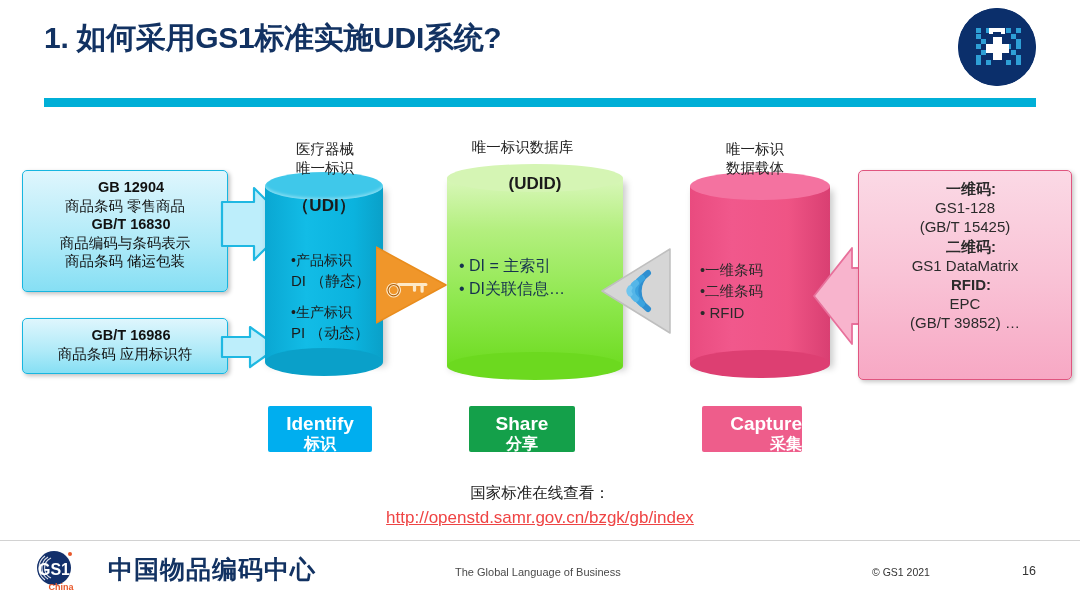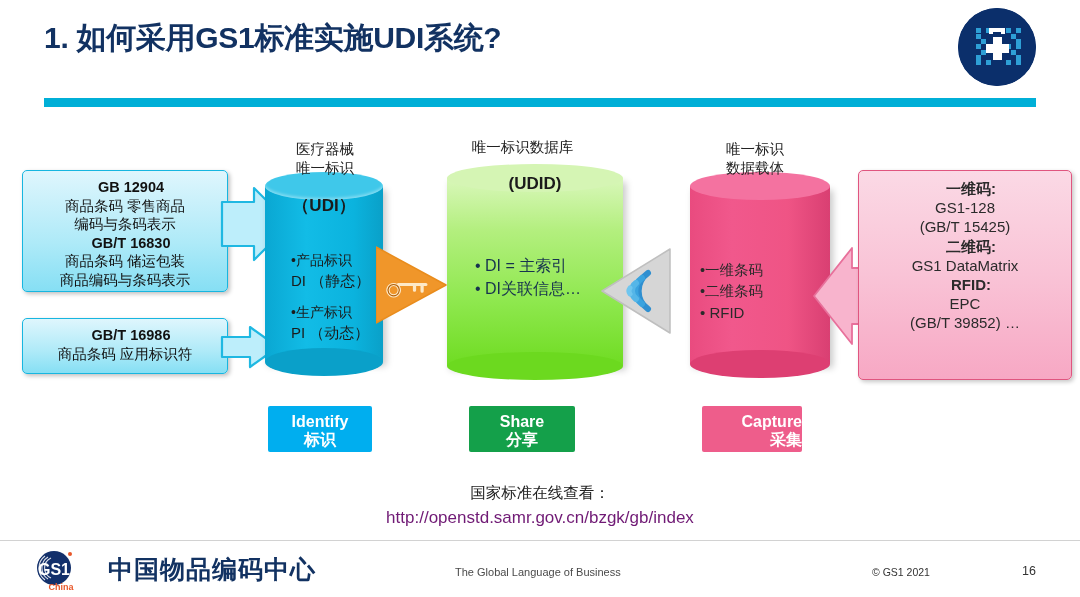--- a/index.html
+++ b/index.html
@@ -134,42 +134,43 @@
   .pill {
     position: absolute;
     text-align: center;
     color: #ffffff;
     font-weight: bold;
     border-radius: 2px;
     line-height: 1.15;
     padding-top: 7px;
     box-sizing: border-box;
   }
-  .pill .en { font-size: 16px; display: block; }
+  .pill .en { font-size: 19px; display: block; }
   .pill .cn { font-size: 16px; display: block; }
   #pill-identify { background: #00AEEF; }
   #pill-share    { background: #14A04A; }
   #pill-capture  { background: #EE5D8B; }
 
   
   #std-note {
     position: absolute;
     left: 0; right: 0;
     top: 483px;
     text-align: center;
     font-size: 15.5px;
     color: #222;
   }
   #std-link {
     position: absolute;
     left: 0; right: 0;
     top: 508px;
     text-align: center;
     font-size: 17px;
-    color: #701a75;
+    color: #ef4444;
+    text-decoration: underline;
   }
 
   
   #footer-rule {
     position: absolute;
     left: 0; top: 540px;
     width: 1080px; height: 1px;
     background: #d2d2d2;
   }
   #gs1-logo {
@@ -238,24 +239,23 @@
     </g>
     <path d="M31 20 h16 v6 h-4 v-2 h-8 v2 h-4 z" fill="#ffffff"></path>
     <rect x="24" y="27" width="30" height="29" rx="2" fill="#0B2F6B" opacity="0"></rect>
     <path d="M35 29 h9 v7 h7 v9 h-7 v7 h-9 v-7 h-7 v-9 h7 z" fill="#ffffff"></path>
   </svg>
 </div>
 
 <div class="card card-cyan" id="box-gb-standards" style="left:22px; top:170px; width:206px; height:122px; padding-top:7px; font-size:14.5px;">
   <span class="ln b">GB 12904</span>
   <span class="ln">商品条码  零售商品</span>
-  <span class="ln">编码与条码表示</span>
   <span class="ln b">GB/T 16830</span>
+  <span class="ln">商品编码与条码表示</span>
   <span class="ln">商品条码  储运包装</span>
-  <span class="ln">商品编码与条码表示</span>
 </div>
 
 <div class="card card-cyan" id="box-gb-ai" style="left:22px; top:318px; width:206px; height:56px; padding-top:7px; font-size:14.5px;">
   <span class="ln b">GB/T 16986</span>
   <span class="ln">商品条码 应用标识符</span>
 </div>
 
 <div class="arrow" id="arrow-left-top" style="left:220px; top:186px;">
   <svg width="72" height="76" viewBox="0 0 72 76">
     <path d="M2,16 H34 V2 L70,38 L34,74 V60 H2 Z" fill="#bdeefb" stroke="#1fb8e2" stroke-width="2.2" stroke-linejoin="round"></path>
@@ -296,21 +296,21 @@
 </div>
 
 <div class="cyl-cap-label" style="left:440px; top:138px; width:165px;">
   <span>唯一标识数据库</span>
 </div>
 <div class="cyl cyl-green" id="cyl-udid" style="left:447px; top:164px; width:176px; height:216px;">
   <div class="body"></div>
   <div class="bottom"></div>
   <div class="top"></div>
   <div class="txt" style="top:8px; font-size:17px; font-weight:bold; color:#1b1b1b; text-align:center;">(UDID)</div>
-  <div class="txt" style="top:90px; padding-left:28px; font-size:16px; color:#16324f;">
+  <div class="txt" style="top:90px; padding-left:12px; font-size:16px; color:#16324f;">
     <div>• DI = 主索引</div>
     <div>• DI关联信息…</div>
   </div>
 </div>
 
 <div class="arrow" id="arrow-scan" style="left:598px; top:245px;">
   <svg width="76" height="92" viewBox="0 0 76 92">
     <path d="M72,4 L4,46 L72,88 Z" fill="#d6d6d6" stroke="#bfbfbf" stroke-width="1.5" stroke-linejoin="round"></path>
     <g fill="none" stroke-linecap="round">
       <path d="M50,28 A22,22 0 0,0 50,64" stroke="#2f8fd0" stroke-width="6"></path>

